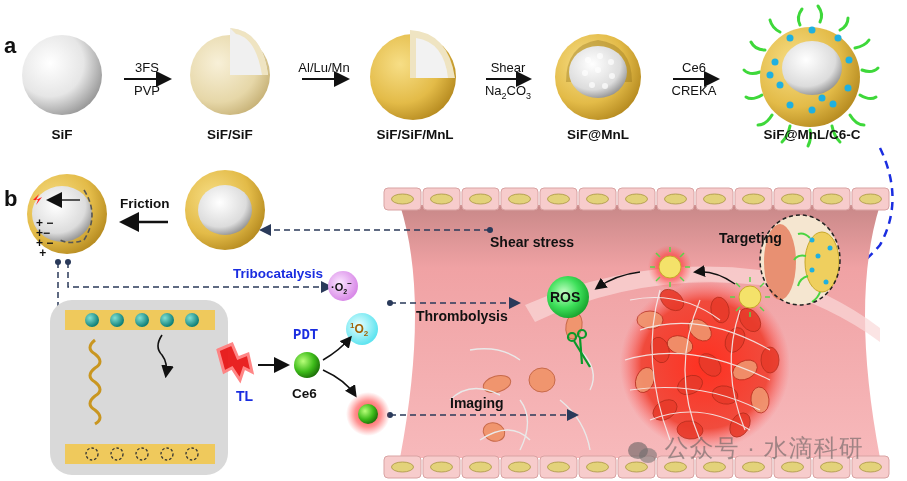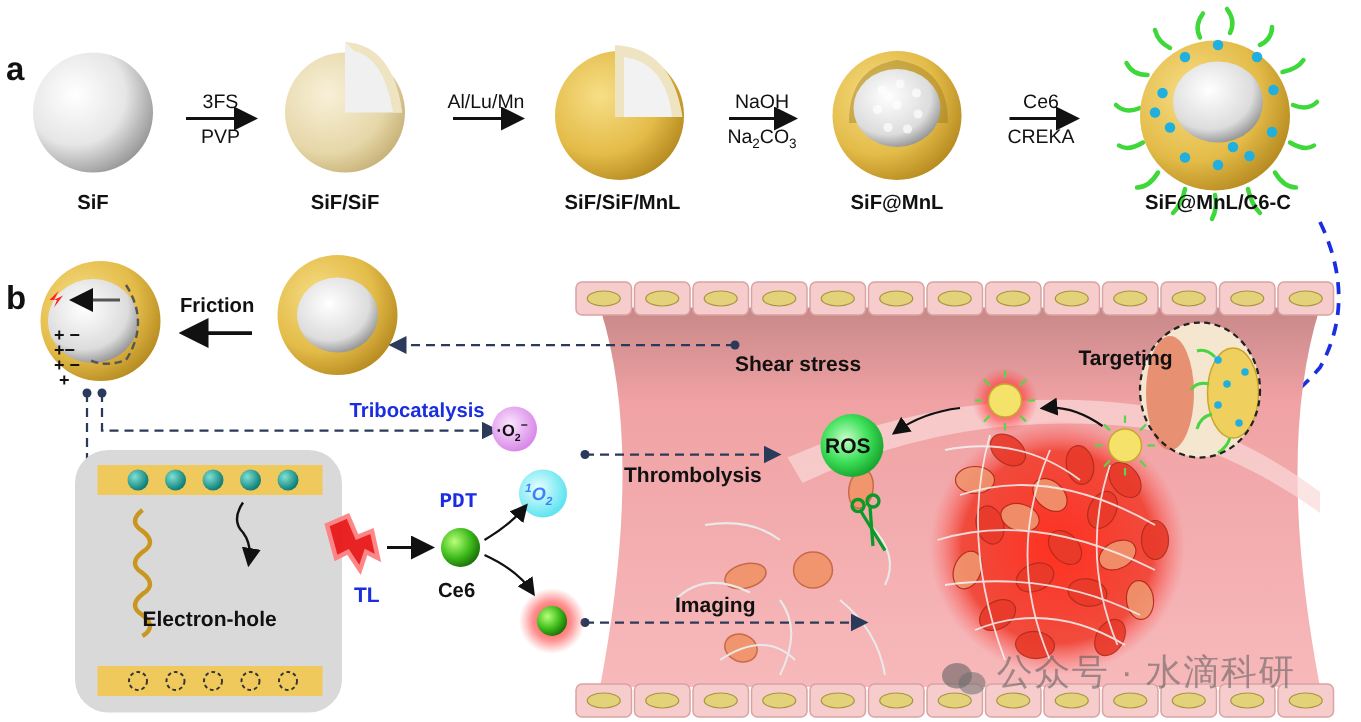--- a/index.html
+++ b/index.html
@@ -402,34 +402,33 @@
 
 <div class="abs label" style="left:37px;top:127px;width:50px;">SiF</div>
 <div class="abs label" style="left:190px;top:127px;width:80px;">SiF/SiF</div>
 <div class="abs label" style="left:365px;top:127px;width:100px;">SiF/SiF/MnL</div>
 <div class="abs label" style="left:553px;top:127px;width:90px;">SiF@MnL</div>
 <div class="abs label" style="left:752px;top:127px;width:120px;">SiF@MnL/C6-C</div>
 
 <div class="abs reagent" style="left:124px;top:60px;width:46px;">3FS</div>
 <div class="abs reagent" style="left:124px;top:83px;width:46px;">PVP</div>
 <div class="abs reagent" style="left:286px;top:60px;width:76px;">Al/Lu/Mn</div>
-<div class="abs reagent" style="left:480px;top:60px;width:56px;">NaOH</div>
+<div class="abs reagent" style="left:480px;top:60px;width:56px;">Shear</div>
 <div class="abs reagent" style="left:478px;top:83px;width:60px;"><span>Na</span><sub style="font-size:9px;">2</sub><span>CO</span><sub style="font-size:9px;">3</sub></div>
 <div class="abs reagent" style="left:666px;top:60px;width:56px;">Ce6</div>
 <div class="abs reagent" style="left:660px;top:83px;width:68px;">CREKA</div>
 
 <div class="abs label" style="left:120px;top:196px;">Friction</div>
 <div class="abs label blue" style="left:233px;top:266px;">Tribocatalysis</div>
 <div class="abs bold" style="left:331px;top:279px;font-size:11px;color:#111;"><span>·O</span><sub style="font-size:7px;">2</sub><sup style="font-size:8px;">−</sup></div>
-<div class="abs bold" style="left:350px;top:321px;font-size:12px;color:#3b82f6;font-style:italic;"><sup style="font-size:8px;">1</sup><span>O</span><sub style="font-size:8px;">2</sub></div>
+<div class="abs bold" style="left:350px;top:321px;font-size:12px;color:#a16207;"><sup style="font-size:8px;">1</sup><span>O</span><sub style="font-size:8px;">2</sub></div>
 <div class="abs label blue" style="left:293px;top:327px;font-size:14px;font-family:Liberation Mono, monospace;">PDT</div>
 <div class="abs label" style="left:292px;top:386px;">Ce6</div>
 <div class="abs label blue" style="left:236px;top:388px;font-size:14px;">TL</div>
 <div class="abs label" style="left:95px;top:403px;font-size:14px;line-height:19px;">
-  <div>Electron-hole</div>
 </div>
 <div class="abs label" style="left:490px;top:234px;font-size:14px;">Shear stress</div>
 <div class="abs label" style="left:719px;top:230px;font-size:14px;">Targeting</div>
 <div class="abs label" style="left:550px;top:289px;font-size:14px;">ROS</div>
 <div class="abs label" style="left:416px;top:308px;font-size:14px;">Thrombolysis</div>
 <div class="abs label" style="left:450px;top:395px;font-size:14px;">Imaging</div>
 
 <div class="abs bold" style="left:36px;top:218px;font-size:12px;line-height:10px;color:#111;">
   <span>+</span> <span>−</span><br>
   <span>+</span><span>−</span><br>

